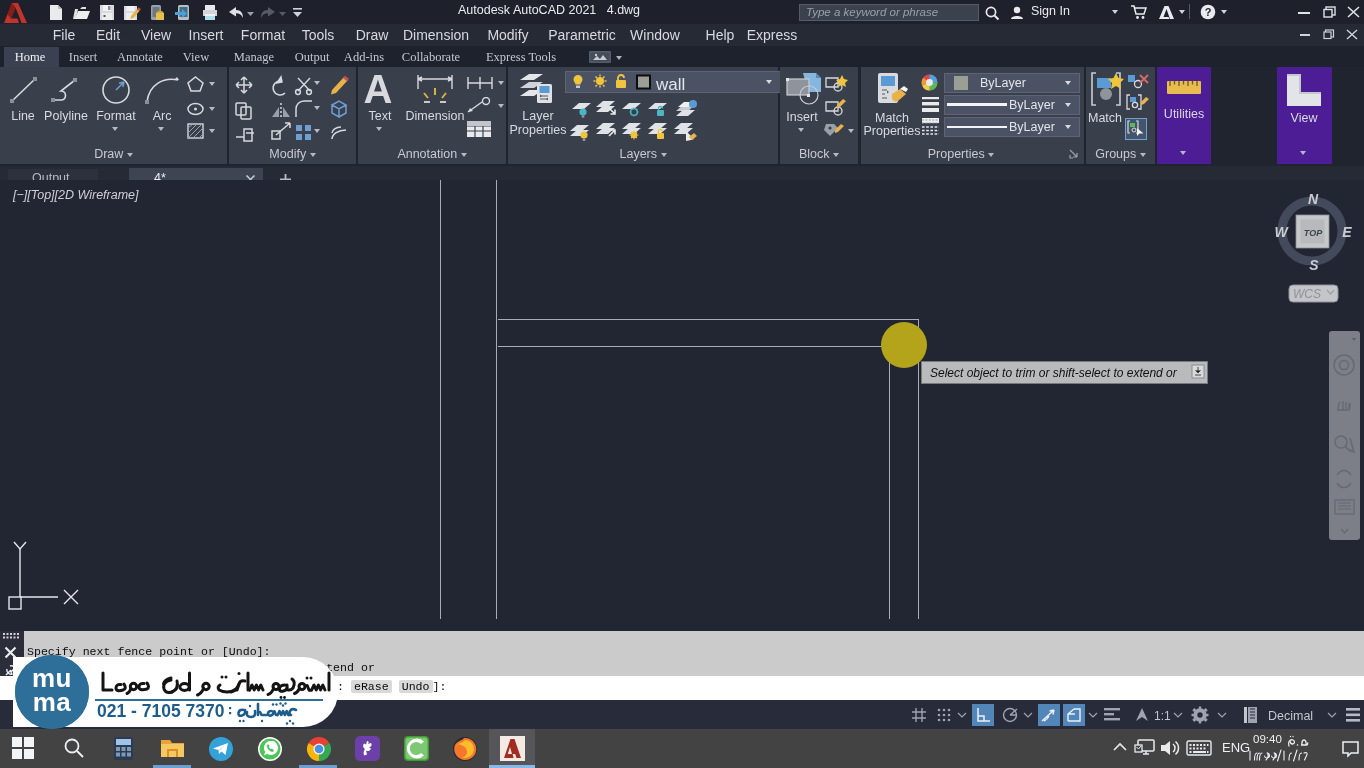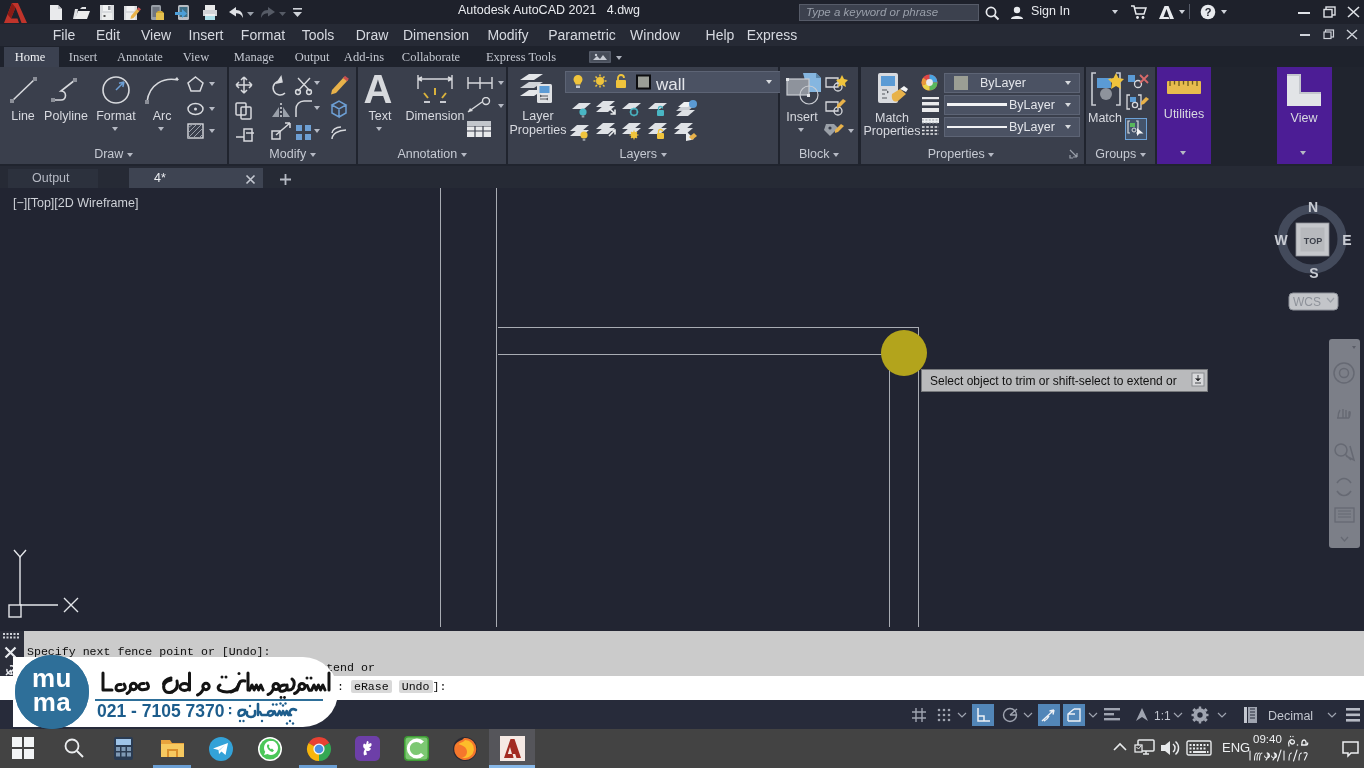--- a/index.html
+++ b/index.html
@@ -14,21 +14,21 @@
 .rtab { position:absolute; top:1px; height:20px; line-height:20px; color:#c3c7d0; font-size:12.5px; transform:translateX(-50%); }
 #ribbon { position:absolute; left:0; top:67px; width:1364px; height:99px; background:#20242e; }
 .panel { position:absolute; top:0; height:97px; background:#3a3f4c; }
 .panel.lt { background:#4c1d95; }
 .plabel { position:absolute; bottom:3px; left:0; width:100%; text-align:center; color:#c6cad3; font-size:12.5px; }
 .biglabel { position:absolute; color:#d8dae0; font-size:12.5px; text-align:center; transform:translateX(-50%); }
 .arrow-dn { display:inline-block; width:0; height:0; border-left:3.5px solid transparent; border-right:3.5px solid transparent; border-top:4px solid #b6bac4; vertical-align:middle; }
 
 #filetabs { position:absolute; left:0; top:166px; width:1364px; height:26px; background:#262a35; }
 
-#canvas { position:absolute; left:0; top:188px; width:1364px; height:439px; background:#222532; overflow:hidden; }
+#canvas { position:absolute; left:0; top:180px; width:1364px; height:439px; background:#222532; overflow:hidden;font-style:italic; }
 
 #cmd { position:absolute; left:0; top:631px; width:1364px; height:69px; background:#cbcbcb; font-family:"Liberation Mono", monospace; }
 #cmdstrip { position:absolute; left:0; top:0; width:24px; height:45px; background:#2b2e3a; }
 #cmdwhite { position:absolute; left:0; top:45px; width:1364px; height:24px; background:#ffffff; }
 
 #statusbar { position:absolute; left:0; top:700px; width:1364px; height:29px; background:#272b3a; }
 
 #taskbar { position:absolute; left:0; top:729px; width:1364px; height:39px; background:#434343; }
 .ticon { position:absolute; top:7px; width:25px; height:25px; }
 

